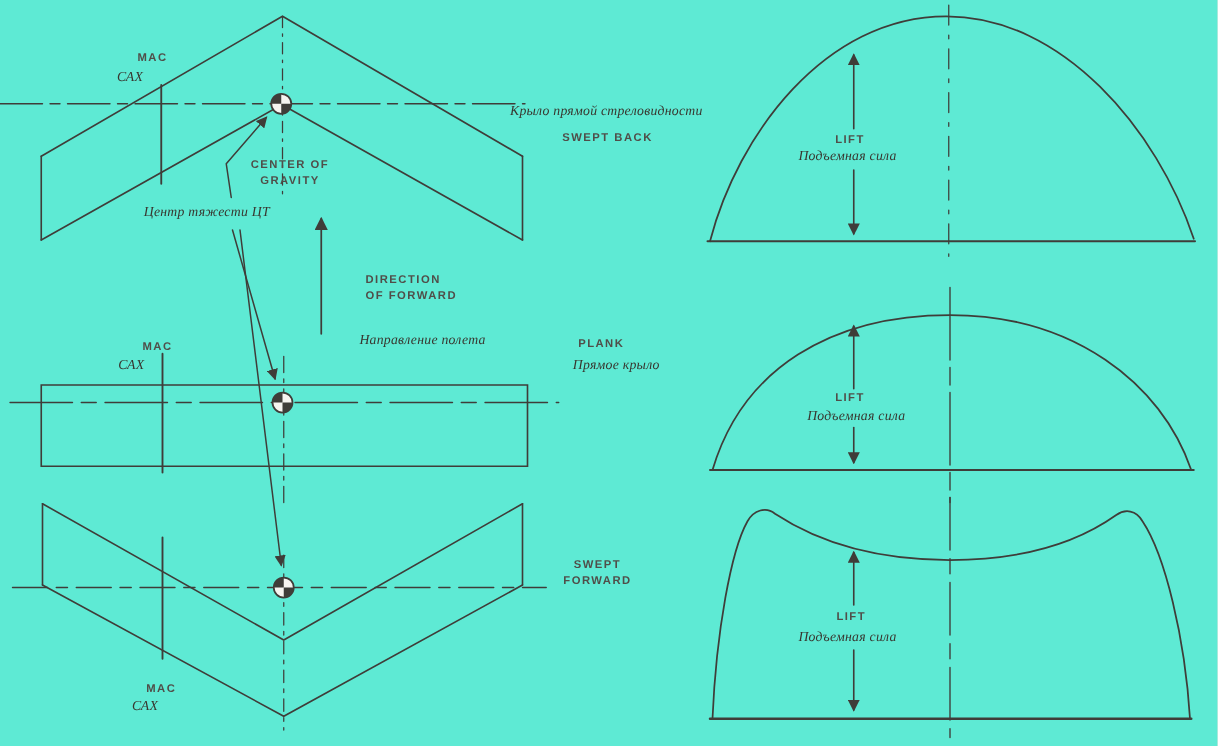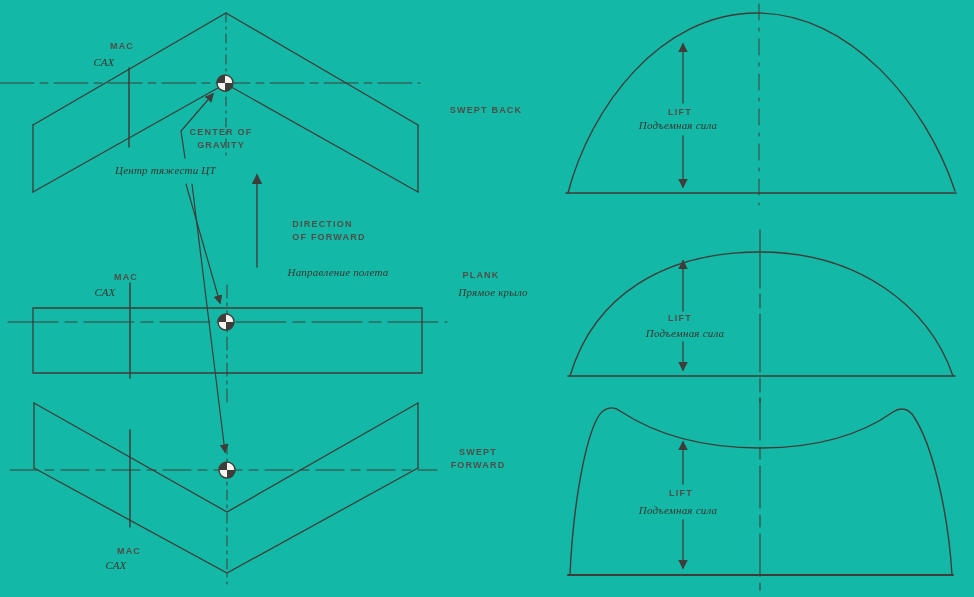--- a/index.html
+++ b/index.html
@@ -1,18 +1,18 @@
 <!DOCTYPE html>
 <html><head>
 <meta charset="utf-8">
 <style>
   html,body{margin:0;padding:0;background:#e8e6e1;}
   #stage{
     position:relative;width:974px;height:597px;overflow:hidden;
-    background:#14b8a6;
+    background:#5eead4;
     font-family:"Liberation Sans",sans-serif;
   }
   #diagram-svg{position:absolute;left:0;top:0;}
   .lbl{position:absolute;white-space:nowrap;color:#45433f;}
   .en{
     font-family:"Liberation Sans",sans-serif;
     font-size:9px;font-weight:bold;letter-spacing:1.2px;
     color:#504e49;text-align:center;line-height:12.5px;
   }
   .ru{
@@ -113,23 +113,24 @@
       <path d="M760 398 V590" stroke-width="1.1" stroke-dasharray="42 7 12 7"></path>
       <g stroke-width="1.3">
         <path d="M683 484 L683 442" marker-end="url(#ah)"></path>
         <path d="M683 520 L683 568" marker-end="url(#ah)"></path>
       </g>
     </g>
   </svg>
 
   <div class="lbl en ctr" style="left:122px;top:46px;">MAC</div>
   <div class="lbl ru ctr" style="left:104px;top:62px;">САХ</div>
+  <div class="lbl ru vctr" style="left:408px;top:89px;">Крыло прямой стреловидности</div>
   <div class="lbl en ctr" style="left:486px;top:110px;">SWEPT BACK</div>
 
-  <div class="lbl en ctr" style="left:221px;top:138px;">
+  <div class="lbl en ctr" style="left:232px;top:138px;">
     <div>CENTER OF</div>
     <div>GRAVITY</div>
   </div>
   <div class="lbl ru vctr" style="left:115px;top:170px;">Центр тяжести ЦТ</div>
 
   <div class="lbl en ctr" style="left:329px;top:230px;text-align:left;">
     <div>DIRECTION</div>
     <div>OF FORWARD</div>
   </div>
   <div class="lbl ru ctr" style="left:338px;top:272px;">Направление полета</div>

